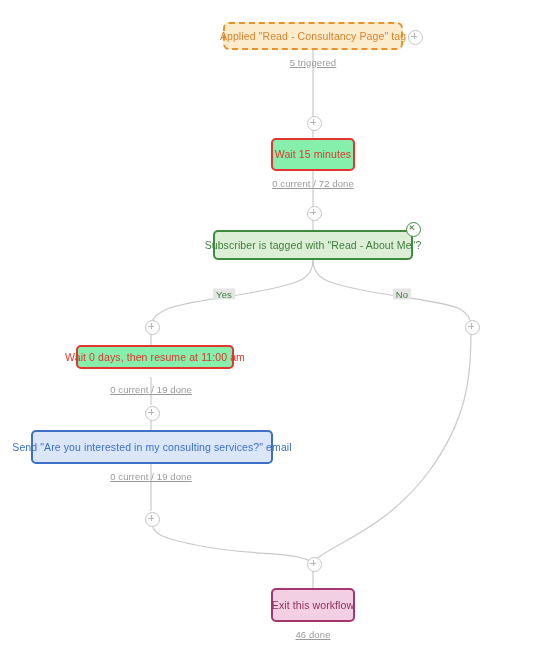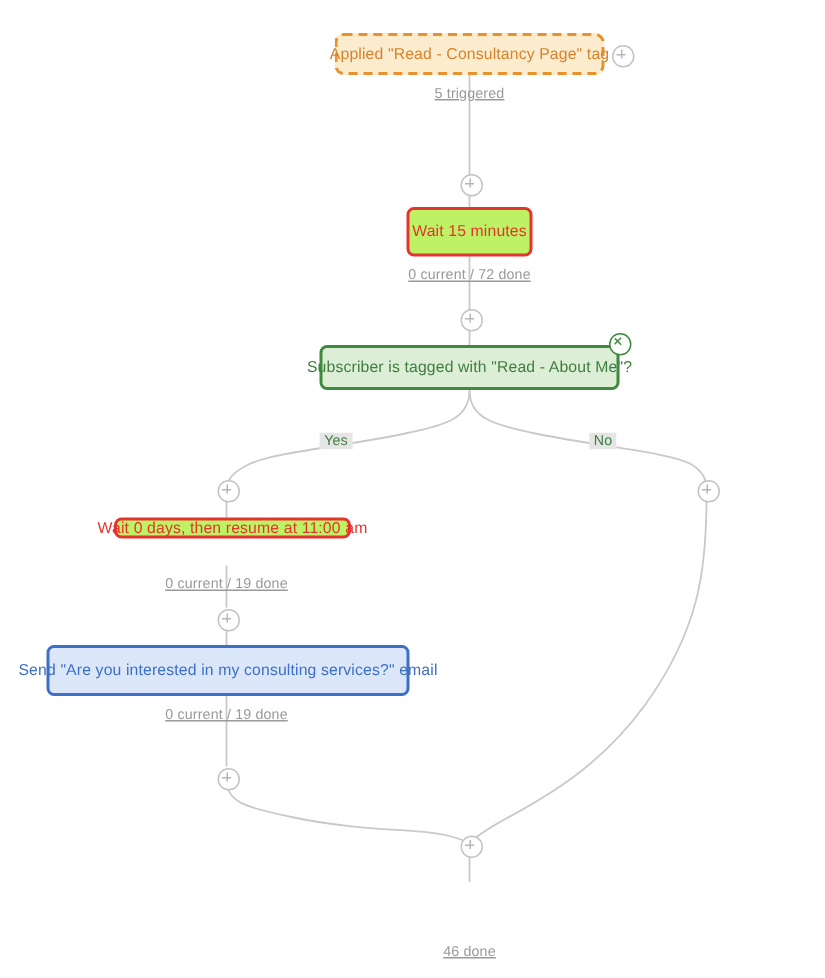--- a/index.html
+++ b/index.html
@@ -47,21 +47,21 @@
     padding: 0 10px;
   }
 
   .node-trigger {
     background: #fbeccd;
     border: 2px dashed #e8912d;
     color: #d9822b;
     border-radius: 6px;
   }
   .node-wait {
-    background: #bef264;
+    background: #86efac;
     border: 2px solid #e3342f;
     color: #e3342f;
   }
   .node-condition {
     background: #ddeed6;
     border: 2px solid #3f8a3f;
     color: #3f7d3f;
   }
   .node-email {
     background: #dbe7f8;
@@ -210,29 +210,32 @@
     <span>Subscriber is tagged with "Read - About Me"?</span>
   </div>
   <div class="closer" style="left:412px; top:228px;"></div>
 
   <div class="branch-label" style="left:224px; top:294px;">Yes</div>
   <div class="branch-label" style="left:402px; top:294px;">No</div>
 
   <div class="plus" style="left:151px; top:326px;"></div>
   <div class="plus" style="left:471px; top:326px;"></div>
 
-  <div class="node node-wait" style="left:76px; top:345px; width:158px; height:14px;">
+  <div class="node node-wait" style="left:76px; top:345px; width:158px; height:24px;">
     <span>Wait 0 days, then resume at 11:00 am</span>
   </div>
   <div class="stat" style="left:151px; top:384px;">0 current / 19 done</div>
   <div class="plus" style="left:151px; top:412px;"></div>
 
   <div class="node node-email" style="left:31px; top:430px; width:242px; height:34px;">
     <span>Send "Are you interested in my consulting services?" email</span>
   </div>
   <div class="stat" style="left:151px; top:471px;">0 current / 19 done</div>
   <div class="plus" style="left:151px; top:518px;"></div>
 
   <div class="plus" style="left:313px; top:563px;"></div>
 
+  <div class="node node-exit" style="left:271px; top:588px; width:84px; height:34px;">
+    <span>Exit this workflow</span>
+  </div>
   <div class="stat" style="left:313px; top:629px;text-align:right;">46 done</div>
 
 </div>
 
 </body></html>

